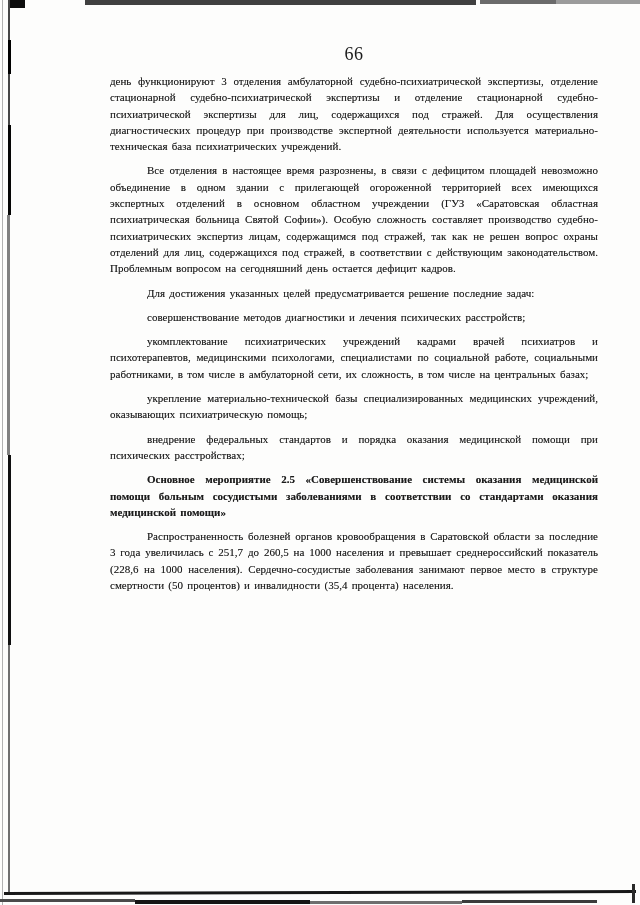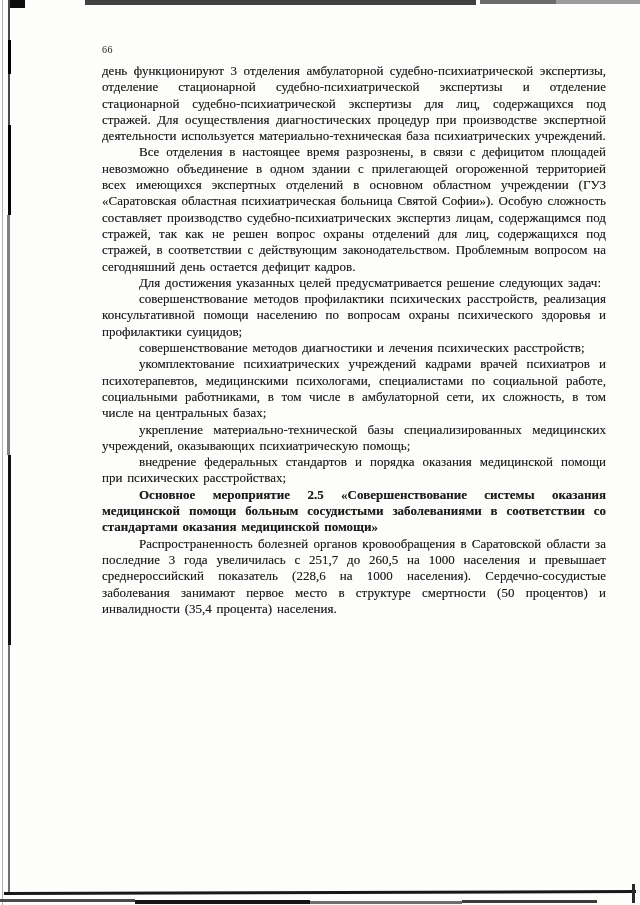--- a/index.html
+++ b/index.html
@@ -25,28 +25,28 @@
 
   
   .content {
     position: absolute;
     left: 102px;
     top: 44px;
     width: 504px;
     color: #1b1b1b;
   }
   .page-number {
-    text-align: left;
-    font-size: 10px;
+    text-align: center;
+    font-size: 18px;
     margin: 0 0 8px 0;
     letter-spacing: 0.5px;
   }
   .para {
-    margin: 0;
-    font-size: 13px;
+    margin: 8px;
+    font-size: 11px;
     line-height: 16.3px;
     text-align: justify;
     text-indent: 37px;
     word-spacing: 1.5px;
     text-shadow: 0 0 0.4px rgba(20,20,20,0.45);
   }
   .para.no-indent { text-indent: 0; }
   .para.heading { font-weight: bold; }
 </style>
 </head>
@@ -72,22 +72,21 @@
   <div class="art" style="left:135px; top:900px; width:175px; height:4px; background:#161616;"></div>
   <div class="art" style="left:310px; top:901px; width:152px; height:3px; background:#6e6e6e;"></div>
   <div class="art" style="left:462px; top:900px; width:135px; height:3px; background:#3c3c3c;"></div>
   <div class="art" style="left:632px; top:884px; width:3px; height:19px; background:#2a2a2a;"></div>
 
   <div class="content">
     <div class="page-number">66</div>
 
     <p class="para no-indent">день функционируют 3 отделения амбулаторной судебно-психиатрической экспертизы, отделение стационарной судебно-психиатрической экспертизы и отделение стационарной судебно-психиатрической экспертизы для лиц, содержащихся под стражей. Для осуществления диагностических процедур при производстве экспертной деятельности используется материально-техническая база психиатрических учреждений.</p>
     <p class="para">Все отделения в настоящее время разрознены, в связи с дефицитом площадей невозможно объединение в одном здании с прилегающей огороженной территорией всех имеющихся экспертных отделений в основном областном учреждении (ГУЗ «Саратовская областная психиатрическая больница Святой Софии»). Особую сложность составляет производство судебно-психиатрических экспертиз лицам, содержащимся под стражей, так как не решен вопрос охраны отделений для лиц, содержащихся под стражей, в соответствии с действующим законодательством. Проблемным вопросом на сегодняшний день остается дефицит кадров.</p>
-    <p class="para">Для достижения указанных целей предусматривается решение следующих задач:</p>
-    <p class="para">совершенствование методов профилактики психических расстройств, реализация консультативной помощи населению по вопросам охраны психического здоровья и профилактики суицидов;</p>
+    <p class="para">Для достижения указанных целей предусматривается решение последние задач:</p>
     <p class="para">совершенствование методов диагностики и лечения психических расстройств;</p>
     <p class="para">укомплектование психиатрических учреждений кадрами врачей психиатров и психотерапевтов, медицинскими психологами, специалистами по социальной работе, социальными работниками, в том числе в амбулаторной сети, их сложность, в том числе на центральных базах;</p>
     <p class="para">укрепление материально-технической базы специализированных медицинских учреждений, оказывающих психиатрическую помощь;</p>
     <p class="para">внедрение федеральных стандартов и порядка оказания медицинской помощи при психических расстройствах;</p>
     <p class="para heading">Основное мероприятие 2.5 «Совершенствование системы оказания медицинской помощи больным сосудистыми заболеваниями в соответствии со стандартами оказания медицинской помощи»</p>
     <p class="para">Распространенность болезней органов кровообращения в Саратовской области за последние 3 года увеличилась с 251,7 до 260,5 на 1000 населения и превышает среднероссийский показатель (228,6 на 1000 населения). Сердечно-сосудистые заболевания занимают первое место в структуре смертности (50 процентов) и инвалидности (35,4 процента) населения.</p>
   </div>
 
 </div>
 

